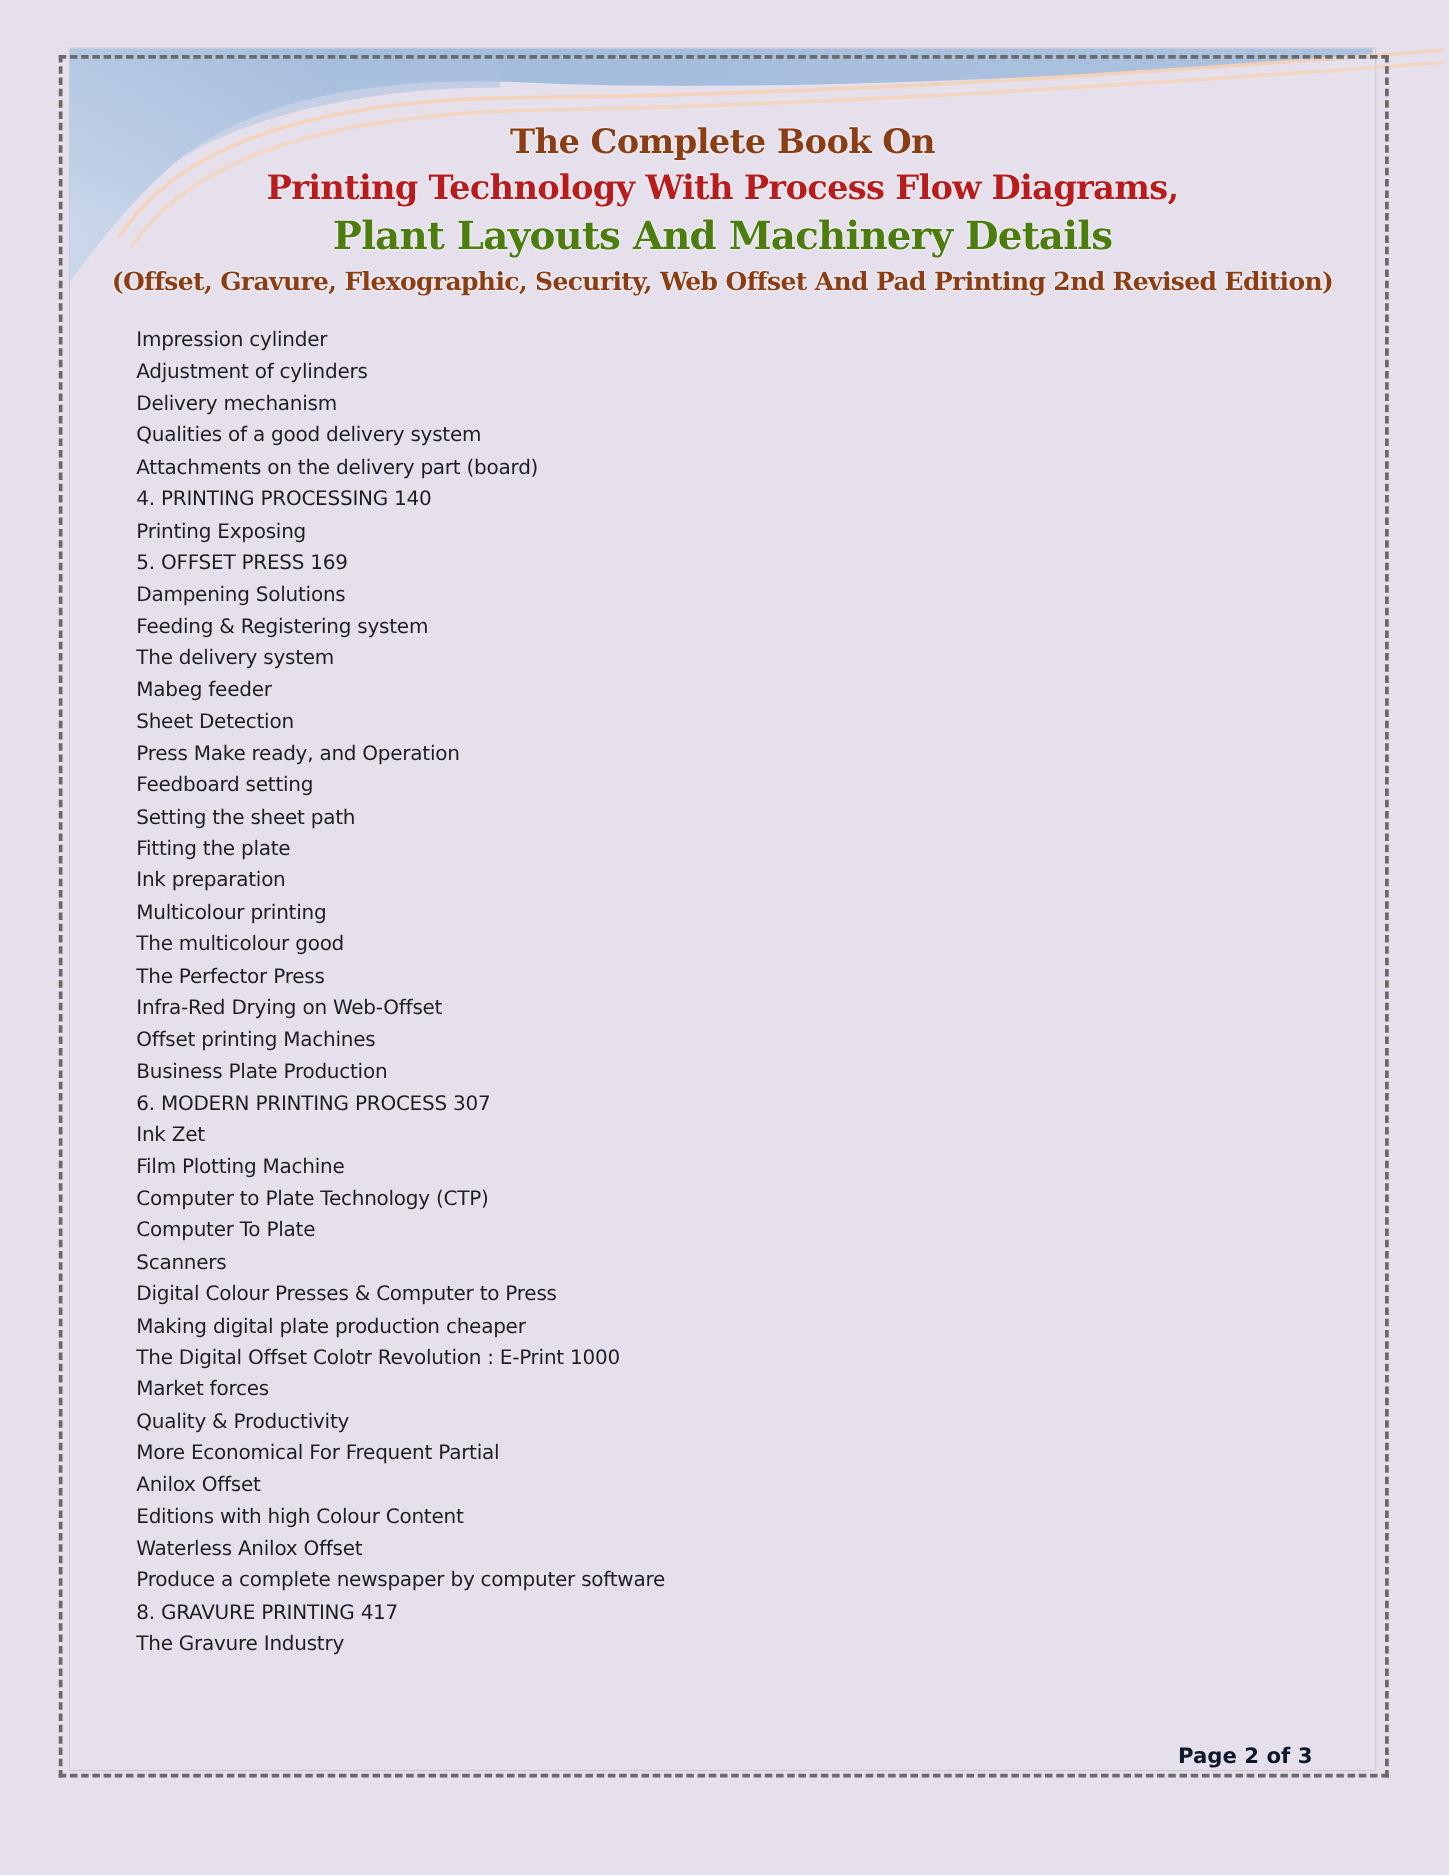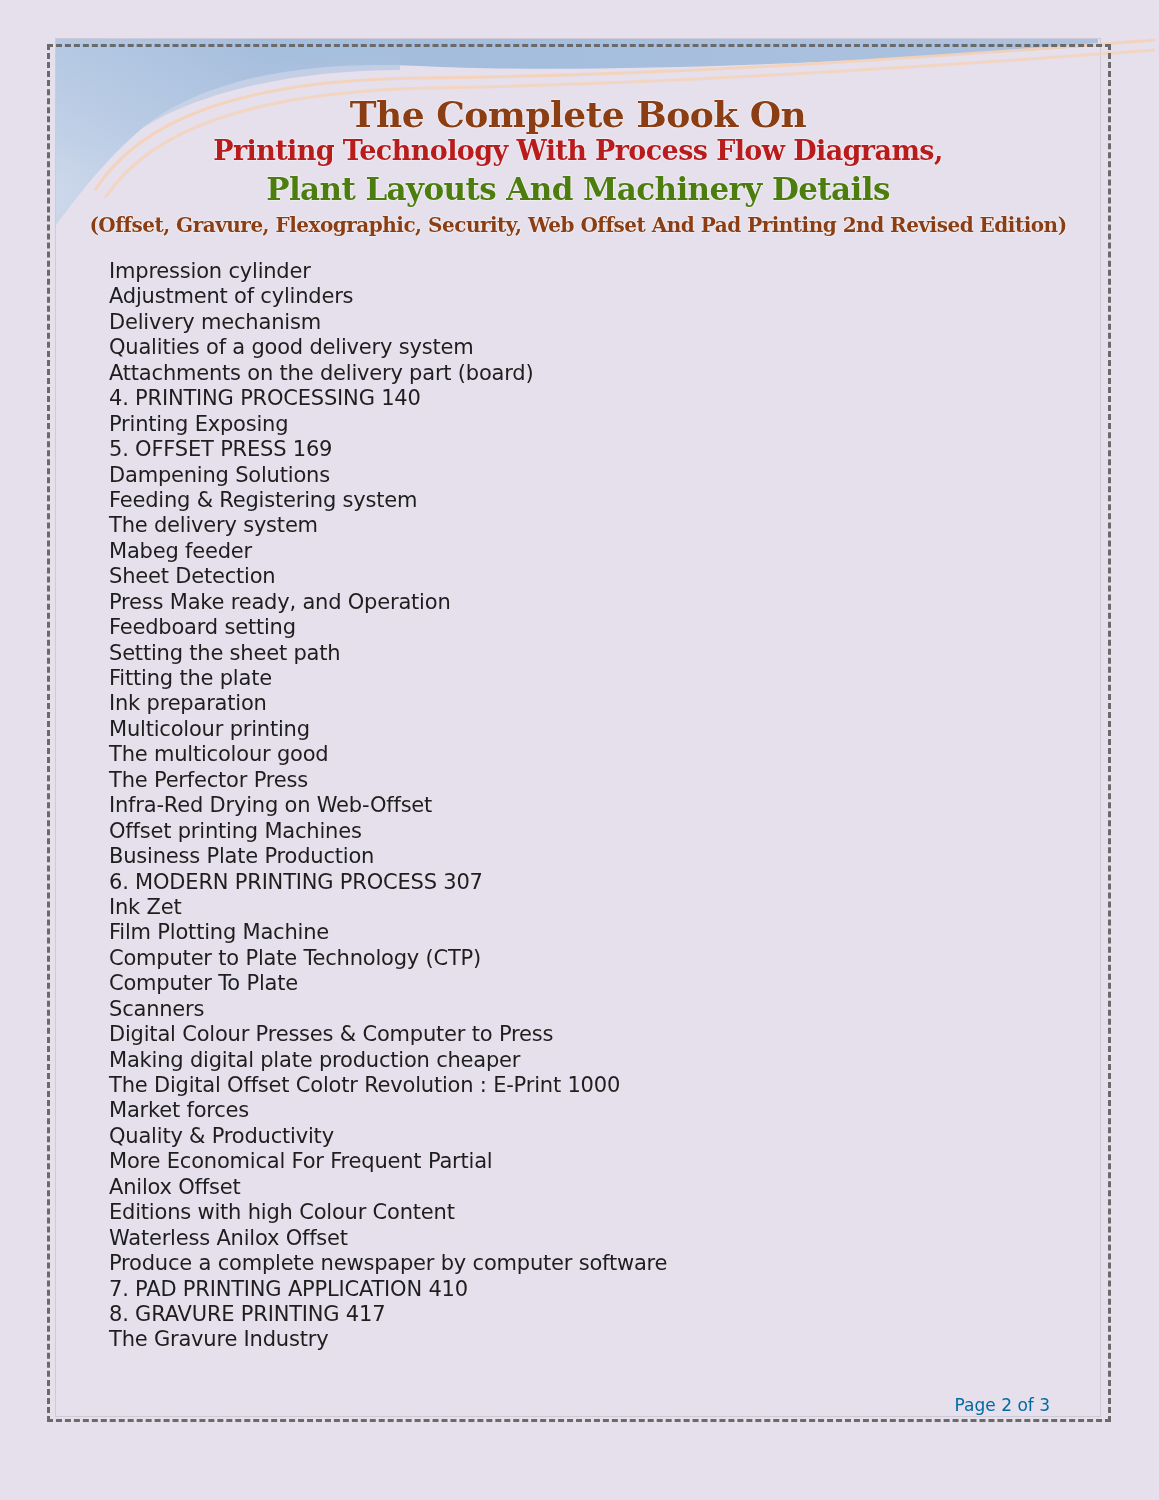--- a/index.html
+++ b/index.html
@@ -48,21 +48,21 @@
       left: 55px;
       width: 1046px;
       top: 96px;
       text-align: center;
       font-family: "DejaVu Serif", "Liberation Serif", serif;
       font-weight: bold;
       text-shadow: 0 0 2px #ffffff, 0 0 1px #ffffff;
     }
     .title-line1 {
       color: #8b3d14;
-      font-size: 36px;
+      font-size: 27px;
       line-height: 36px;
       letter-spacing: -0.5px;
     }
     .title-line2 {
       color: #b91c1c;
       font-size: 27px;
       line-height: 38px;
       letter-spacing: -0.6px;
     }
     .title-line3 {
@@ -79,37 +79,37 @@
       margin-top: 2px;
     }
     .toc-list {
       position: absolute;
       left: 109px;
       top: 259px;
       margin: 0;
       padding: 0;
       list-style: none;
       font-family: "DejaVu Sans", "Liberation Sans", sans-serif;
-      font-size: 21px;
+      font-size: 16px;
       color: #1e1e1e;
     }
     .toc-list li {
       height: 25.45px;
       line-height: 25.45px;
       white-space: nowrap;
       letter-spacing: -0.2px;
     }
     .page-number {
       position: absolute;
       right: 109px;
       top: 1395px;
       font-family: "DejaVu Sans", "Liberation Sans", sans-serif;
-      font-weight: normal;
+      font-weight: bold;
       font-size: 17px;
-      color: #0369a1;
+      color: #0f172a;
     }
   </style>
 </head>
 <body>
 
 <div class="page-inner"></div>
 
 <svg class="header-wave" viewBox="0 0 1159 240" xmlns="http://www.w3.org/2000/svg">
   <defs>
     <linearGradient id="blueGrad" x1="0" y1="0" x2="0" y2="1">
@@ -174,18 +174,17 @@
   <li>Digital Colour Presses &amp; Computer to Press</li>
   <li>Making digital plate production cheaper</li>
   <li>The Digital Offset Colotr Revolution : E-Print 1000</li>
   <li>Market forces</li>
   <li>Quality &amp; Productivity</li>
   <li>More Economical For Frequent Partial</li>
   <li>Anilox Offset</li>
   <li>Editions with high Colour Content</li>
   <li>Waterless Anilox Offset</li>
   <li>Produce a complete newspaper by computer software</li>
-  <li>7. PAD PRINTING APPLICATION 410</li>
   <li>8. GRAVURE PRINTING 417</li>
   <li>The Gravure Industry</li>
 </ul>
 
 <div class="page-number">Page 2 of 3</div>
 
 </body></html>

